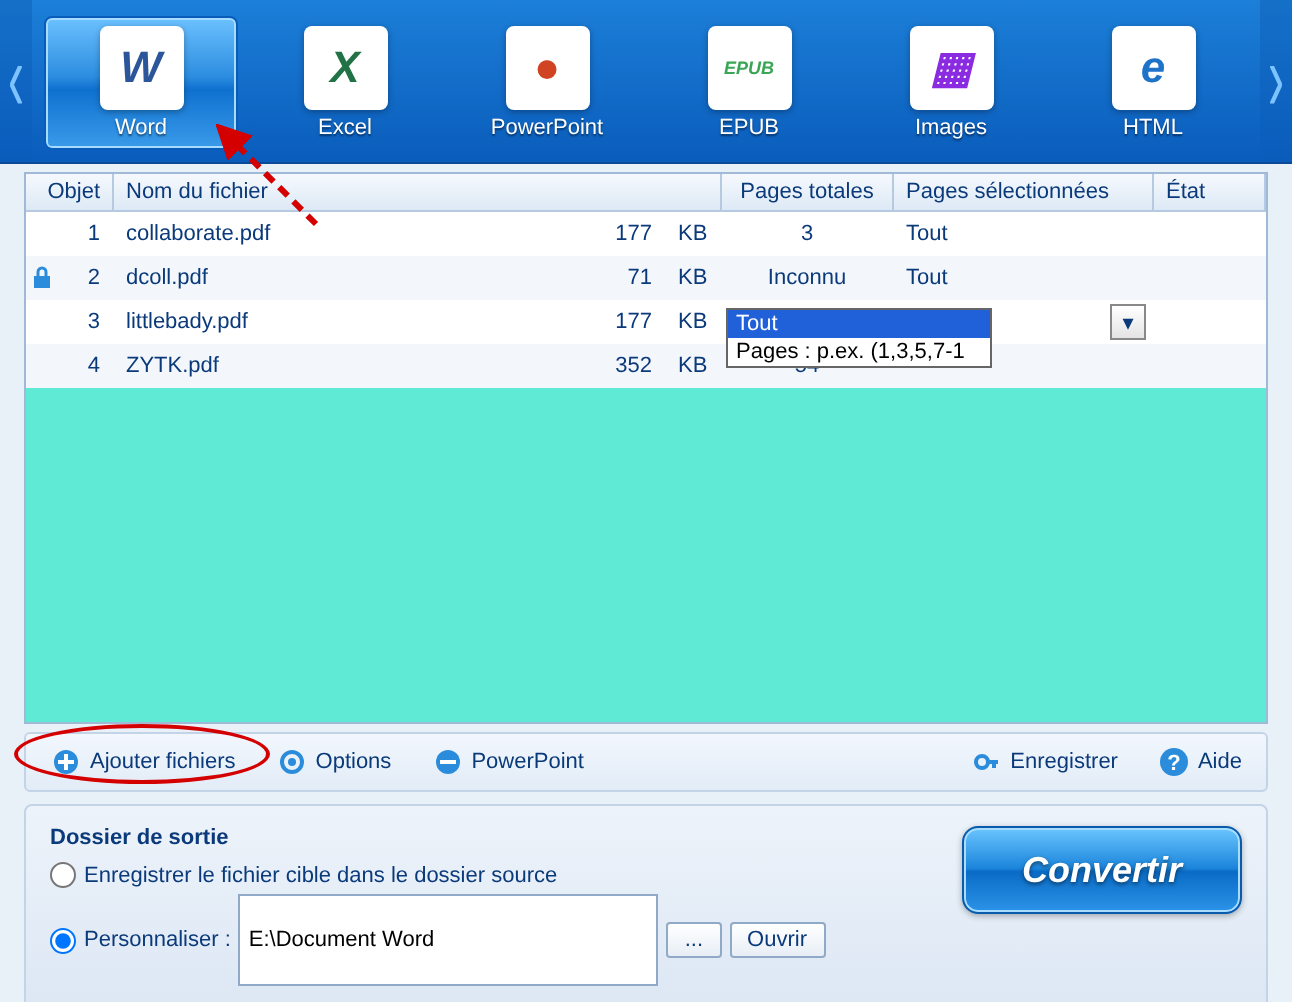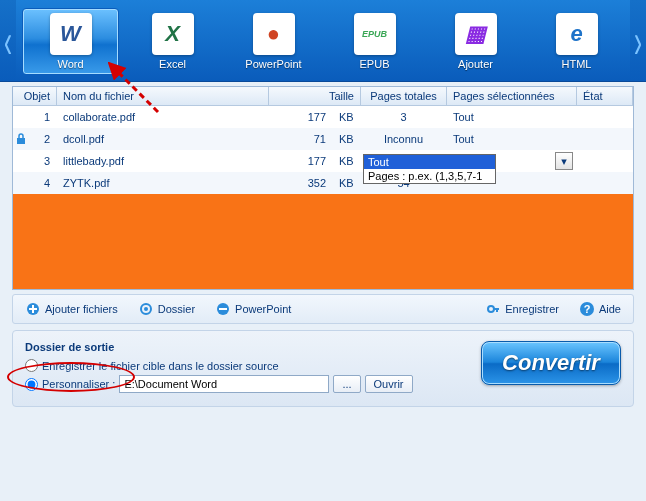--- a/index.html
+++ b/index.html
@@ -26,21 +26,21 @@
   border: 1px solid #0a5cbb; box-shadow: inset 0 0 0 1px #a5dcff;
 }
 .tab .icon-box {
   width: 42px; height: 42px; background: #fff; border-radius: 4px;
   display: flex; align-items: center; justify-content: center;
   box-shadow: 0 1px 3px rgba(0,0,0,0.3);
 }
 .tab .label { margin-top: 3px; font-size: 11px; text-shadow: 0 1px 1px rgba(0,0,0,0.5); }
 
 
-.grid-area { background: #f97316; border: 1px solid #9fb9d7; margin: 4px 12px 0; height: 204px; overflow: hidden; }
+.grid-area { background: #5eead4; border: 1px solid #9fb9d7; margin: 4px 12px 0; height: 276px; overflow: hidden; }
 .grid-header {
   display: flex; background: linear-gradient(#f5f9fd, #dde9f6);
   border-bottom: 1px solid #b5c9e0;
 }
 .grid-header .cell {
   border-right: 1px solid #b5c9e0; padding: 3px 6px; color: #0b3a7a;
   white-space: nowrap; overflow: hidden;
 }
 .grid-body .row { display: flex; color: #0b3a7a; height: 22px; align-items: center; position: relative; }
 .grid-body .row .cell { padding: 3px 6px; white-space: nowrap; overflow: hidden; border-right: 1px solid transparent; }
@@ -87,29 +87,29 @@
 .bottom {
   margin: 6px 12px 24px; padding: 10px 12px;
   background: linear-gradient(#edf3fa,#dce7f4);
   border: 1px solid #c3d4e8; border-radius: 4px;
   display: flex; gap: 28px; align-items: flex-start;
 }
 .out-col { flex: 1; }
 .out-title { color: #0b3a7a; font-weight: bold; margin-bottom: 6px; }
 .radio-row { display: flex; align-items: center; gap: 4px; color: #0b3a7a; margin: 3px 0; }
 .radio-row input[type=text] {
-  border: 1px solid #8fa9c7; padding: 2px 4px; width: 210px; background: #fff;
+  border: 1px solid #8fa9c7; padding: 16px 4px; width: 210px; background: #fff;
 }
 .mini-btn { border: 1px solid #8fa9c7; background: linear-gradient(#fff,#e8eef6);
   padding: 2px 8px; color: #0b3a7a; cursor: pointer; border-radius: 2px; }
 .convert-btn {
   width: 140px; height: 44px; border-radius: 8px;
   background: linear-gradient(#6bc5ff,#1b85db 48%,#0a6bc6 52%,#2c94e8);
   border: 1px solid #0a5bab; box-shadow: inset 0 0 0 1px #a9ddff, 0 1px 3px rgba(0,0,0,0.3);
-  color: #fff; font-size: 22px; font-weight: bold; font-style: italic;
+  color: #fff; font-size: 18px; font-weight: bold; font-style: italic;
   text-shadow: 0 1px 2px rgba(0,0,0,0.5); cursor: pointer;
 }
 
 .container { position: relative; width: 646px; height: 501px; }
 </style>
 </head>
 <body>
 
 <div class="container">
 
@@ -149,39 +149,38 @@
         <div class="tab">
           <div class="icon-box">
             <span style="color:#3aa655;font-weight:bold;font-style:italic;font-size:9px">EPUB</span>
           </div>
           <div class="label">EPUB</div>
         </div>
         <div class="tab">
           <div class="icon-box">
             <span style="color:#8a2be2;font-weight:bold;font-style:italic;font-size:22px">▦</span>
           </div>
-          <div class="label">Ajouter</div>
+          <div class="label">Images</div>
         </div>
         <div class="tab">
           <div class="icon-box">
             <span style="color:#1e73c9;font-weight:bold;font-style:italic;font-size:22px">e</span>
           </div>
           <div class="label">HTML</div>
         </div>
       </div>
     <div class="nav-arrow">
         <span>›</span>
       </div>
   </div>
 
   <div class="grid-area">
     <div class="grid-header">
       <div class="cell col-objet">Objet</div>
       <div class="cell col-nom">Nom du fichier</div>
-      <div class="cell col-taille" style="width:92px;text-align:right">Taille</div>
       <div class="cell col-pagestot">Pages totales</div>
       <div class="cell col-pagesel">Pages sélectionnées</div>
       <div class="cell col-etat">État</div>
     </div>
     <div class="grid-body" id="grid-body">
         <div class="row">
           <div class="cell col-objet">1</div>
           <div class="cell col-nom">collaborate.pdf</div>
           <div class="cell col-taille">177</div>
           <div class="cell col-unit">KB</div>
@@ -239,21 +238,21 @@
       </span>
       <span>Ajouter fichiers</span>
     </div>
     <div class="tbtn">
       <span class="ticon">
         <svg width="16" height="16">
             <circle cx="8" cy="8" r="5" fill="none" stroke="#2b8cdb" stroke-width="2"></circle>
             <circle cx="8" cy="8" r="2" fill="#2b8cdb"></circle>
           </svg>
       </span>
-      <span>Dossier</span>
+      <span>Options</span>
     </div>
     <div class="tbtn">
       <span class="ticon">
         <svg width="16" height="16">
             <circle cx="8" cy="8" r="6" fill="#2b8cdb"></circle>
             <rect x="4" y="7" width="8" height="2" fill="#fff"></rect>
           </svg>
       </span>
       <span>PowerPoint</span>
     </div>

